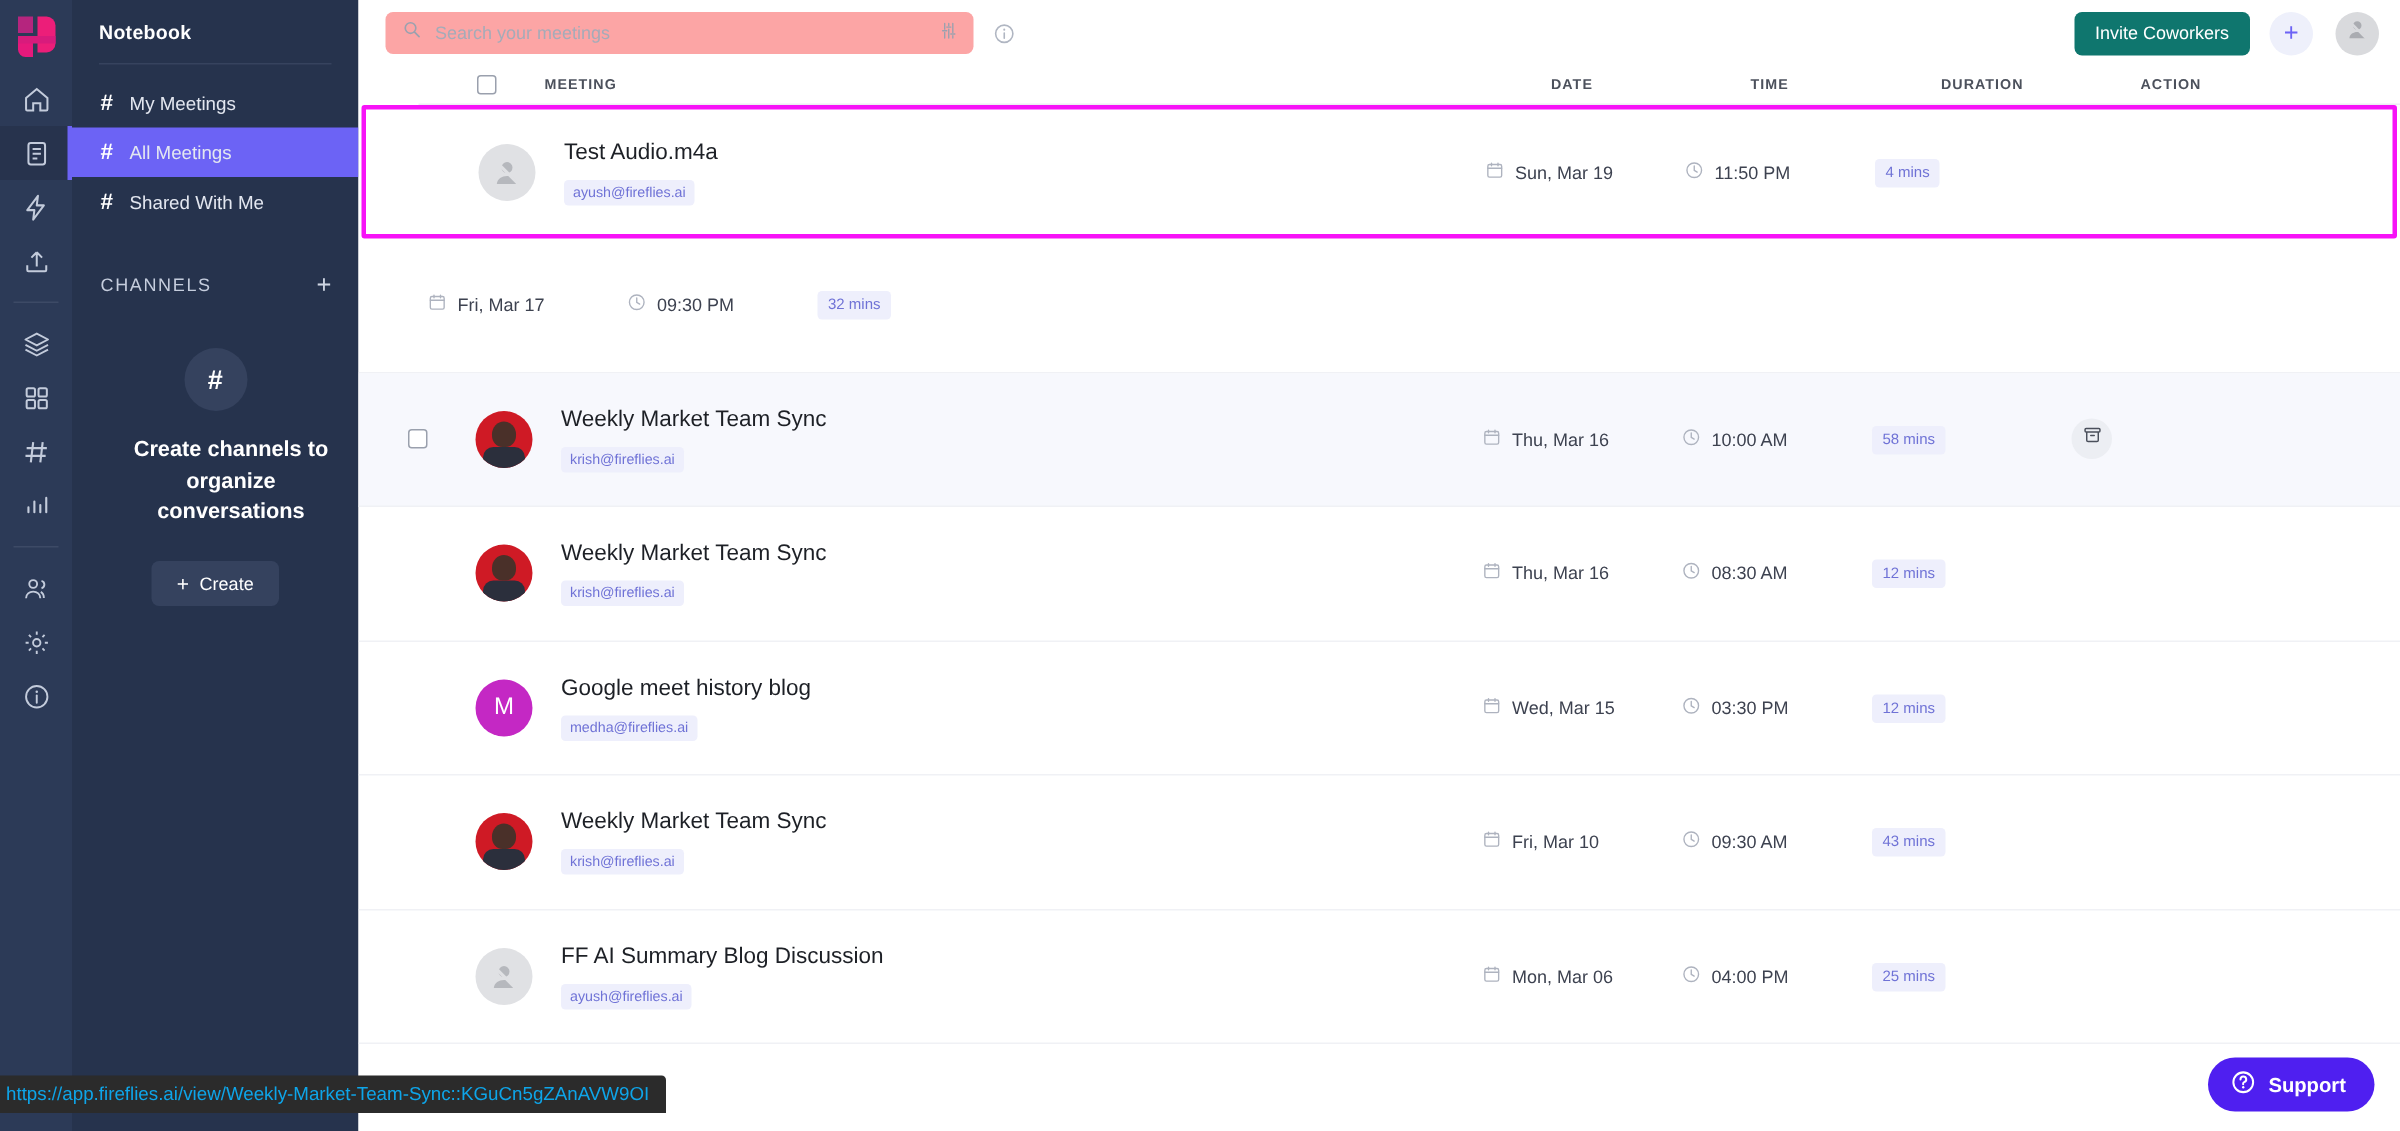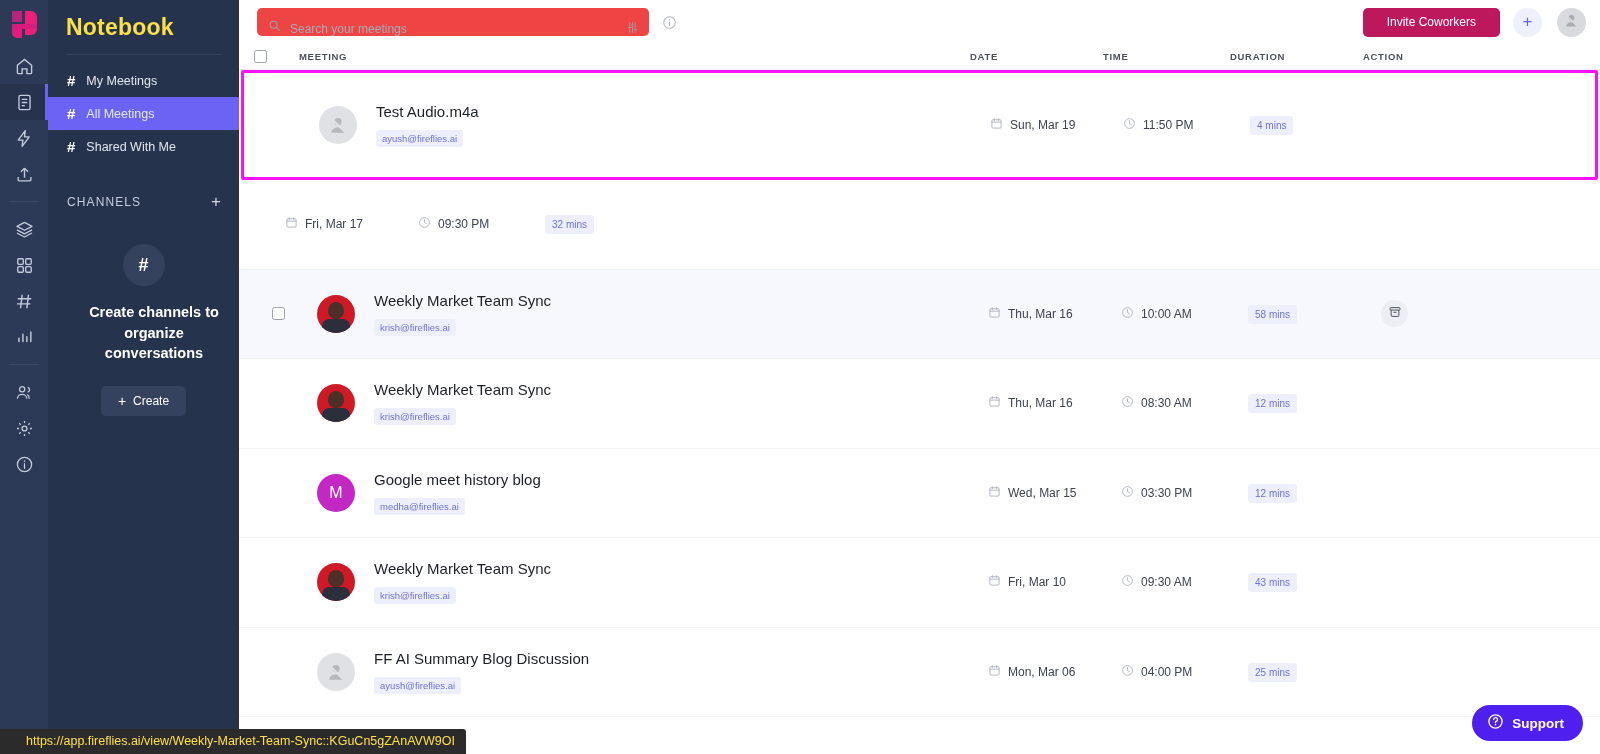--- a/index.html
+++ b/index.html
@@ -50,22 +50,22 @@
   .rail-btn svg { width: 19px; height: 19px; display: block; }
   .rail-sep { width: 30px; height: 1px; background: #3d4a66; margin: 9px 0; }
 
   
   .sidebar {
     width: 191px; height: 754px; flex: 0 0 191px;
     background: #26334d;
     color: #ffffff;
   }
   .sb-title {
-    font-size: 23px; font-weight: bold; letter-spacing: .2px;
-    padding: 14px 0 13px 18px; color: #fde047;
+    font-size: 13px; font-weight: bold; letter-spacing: .2px;
+    padding: 14px 0 13px 18px; color: #ffffff;
   }
   .sb-divider { height: 1px; background: #36435e; margin: 0 18px 9px 18px; }
   .sb-item {
     display: flex; align-items: center; gap: 11px;
     height: 33px; padding-left: 19px;
     font-size: 12.5px; color: #e3e7f0;
     cursor: pointer;
   }
   .sb-item .hash { font-size: 15px; font-weight: bold; color:#ffffff; line-height:1; }
   .sb-item.active { background: #6c63f5; }
@@ -98,56 +98,57 @@
   .sb-create .p { font-size: 14px; font-weight: 300; }
 
   
   .main { flex: 1 1 auto; height: 754px; background: #fff; position: relative; }
 
   .topbar {
     height: 44px; display: flex; align-items: center;
     padding: 0 10px 0 18px; gap: 0;
   }
   .search {
-    width: 392px; height: 28px; background: #ef4444; border-radius: 5px;
-    display: flex; align-items: flex-end; padding: 0 7px 0 11px; gap: 9px;
+    width: 392px; height: 28px; background: #fca5a5; border-radius: 5px;
+    display: flex; align-items: center; padding: 0 7px 0 11px; gap: 9px;
   }
   .search svg { width: 13px; height: 13px; color: #9aa1af; flex: 0 0 13px; }
   .search input {
     flex: 1 1 auto; border: none; outline: none; background: transparent;
     font-size: 12px; color: #2b2f38; font-family: "Liberation Sans", sans-serif;
   }
   .search input::placeholder { color: #a5abb8; }
   .filter-icon { width: 16px; height: 16px; color: #8d94a3; flex:0 0 16px; cursor:pointer;}
   .info-icon { width: 15px; height: 15px; color: #b0b6c2; margin-left: 13px; cursor: pointer; }
   .topbar-spacer { flex: 1 1 auto; }
   .btn-invite {
-    background: #be185d; color: #fff; font-size: 12px;
-    height: 29px; padding: 0 24px; border: none; border-radius: 5px;
+    background: #0f766e; color: #fff; font-size: 12px;
+    height: 29px; padding: 0 14px; border: none; border-radius: 5px;
     cursor: pointer; font-family: "Liberation Sans", sans-serif;
   }
   .btn-plus {
     width: 29px; height: 29px; border-radius: 50%; background: #eef0fb;
     margin-left: 13px; display: flex; align-items: center; justify-content: center;
     color: #6c63f5; font-size: 17px; cursor: pointer; font-weight: 300;
   }
   .avatar-top {
     width: 29px; height: 29px; border-radius: 50%; background: #d9dadd;
     margin-left: 15px; margin-right: 4px; cursor: pointer;
     display:flex; align-items:center; justify-content:center; color:#aaacb1;
     overflow: hidden;
   }
   .avatar-top svg { width: 17px; height: 17px; }
 
   
   .thead {
     display: flex; align-items: center; height: 26px;
     border-bottom: 1px solid #eceef3;
     font-size: 9.5px; letter-spacing: .7px; color: #4c515c; font-weight: bold;
-    padding-left: 15px;
+    padding-left: 39px;
+    margin-left: 40px;
   }
   .cb {
     width: 13px; height: 13px; border: 1.4px solid #9aa0ad; border-radius: 2.5px;
     background: #fff; flex: 0 0 13px; cursor: pointer;
   }
   .col-meeting { flex: 0 0 703px; padding-left: 32px; }
   .col-date { flex: 0 0 133px; }
   .col-time { flex: 0 0 127px; }
   .col-dur  { flex: 0 0 133px; }
   .col-act  { flex: 1 1 auto; }
@@ -157,21 +158,21 @@
     display: flex; align-items: center; height: 89.5px;
     border-bottom: 1px solid #f0f1f5;
     padding-left: 33px; position: relative; cursor: pointer;
   }
   .row.hovered { background: #f7f8fd; }
   .row .cb { visibility: hidden; }
   .row.hovered .cb { visibility: visible; }
 
   .row.selected {
     border: 3px solid #f712f7; border-radius: 2px;
-    height: 110px; margin: 0 2px; padding-left: 30px;
+    height: 89px; margin: 0 2px; padding-left: 30px;
   }
   .row.selected .cb { visibility: hidden; }
 
   .meeting-cell { display: flex; align-items: center; gap: 19px; }
   .avatar {
     width: 38px; height: 38px; border-radius: 50%; flex: 0 0 38px;
     display: flex; align-items: center; justify-content: center;
     overflow: hidden; position: relative;
   }
   .avatar.placeholder { background: #e0e1e4; color: #b6b8bd; }
@@ -207,23 +208,23 @@
   }
   .act-btn {
     width: 27px; height: 27px; border-radius: 50%; background: #eceef3;
     display: flex; align-items: center; justify-content: center;
     color: #4a4f5b; cursor: pointer;
   }
   .act-btn svg { width: 14px; height: 14px; }
 
   
   .statusbar {
-    position: absolute; left: 0; bottom: 0;
-    background: #2b2b2b; color: #fde047;
-    font-size: 12.5px; padding: 5px 11px 6px 26px;
+    position: absolute; left: 0; bottom: 12px;
+    background: #2b2b2b; color: #0ea5e9;
+    font-size: 12.5px; padding: 5px 11px 6px 4px;
     border-top-right-radius: 3px; white-space: nowrap;
     z-index: 40;
   }
   
   .support {
     position: absolute; right: 17px; bottom: 13px;
     background: #4f1ff0; color: #fff; border-radius: 20px;
     height: 36px; padding: 0 19px 0 15px;
     display: flex; align-items: center; gap: 8px;
     font-size: 13.5px; font-weight: bold; cursor: pointer; z-index: 30;

